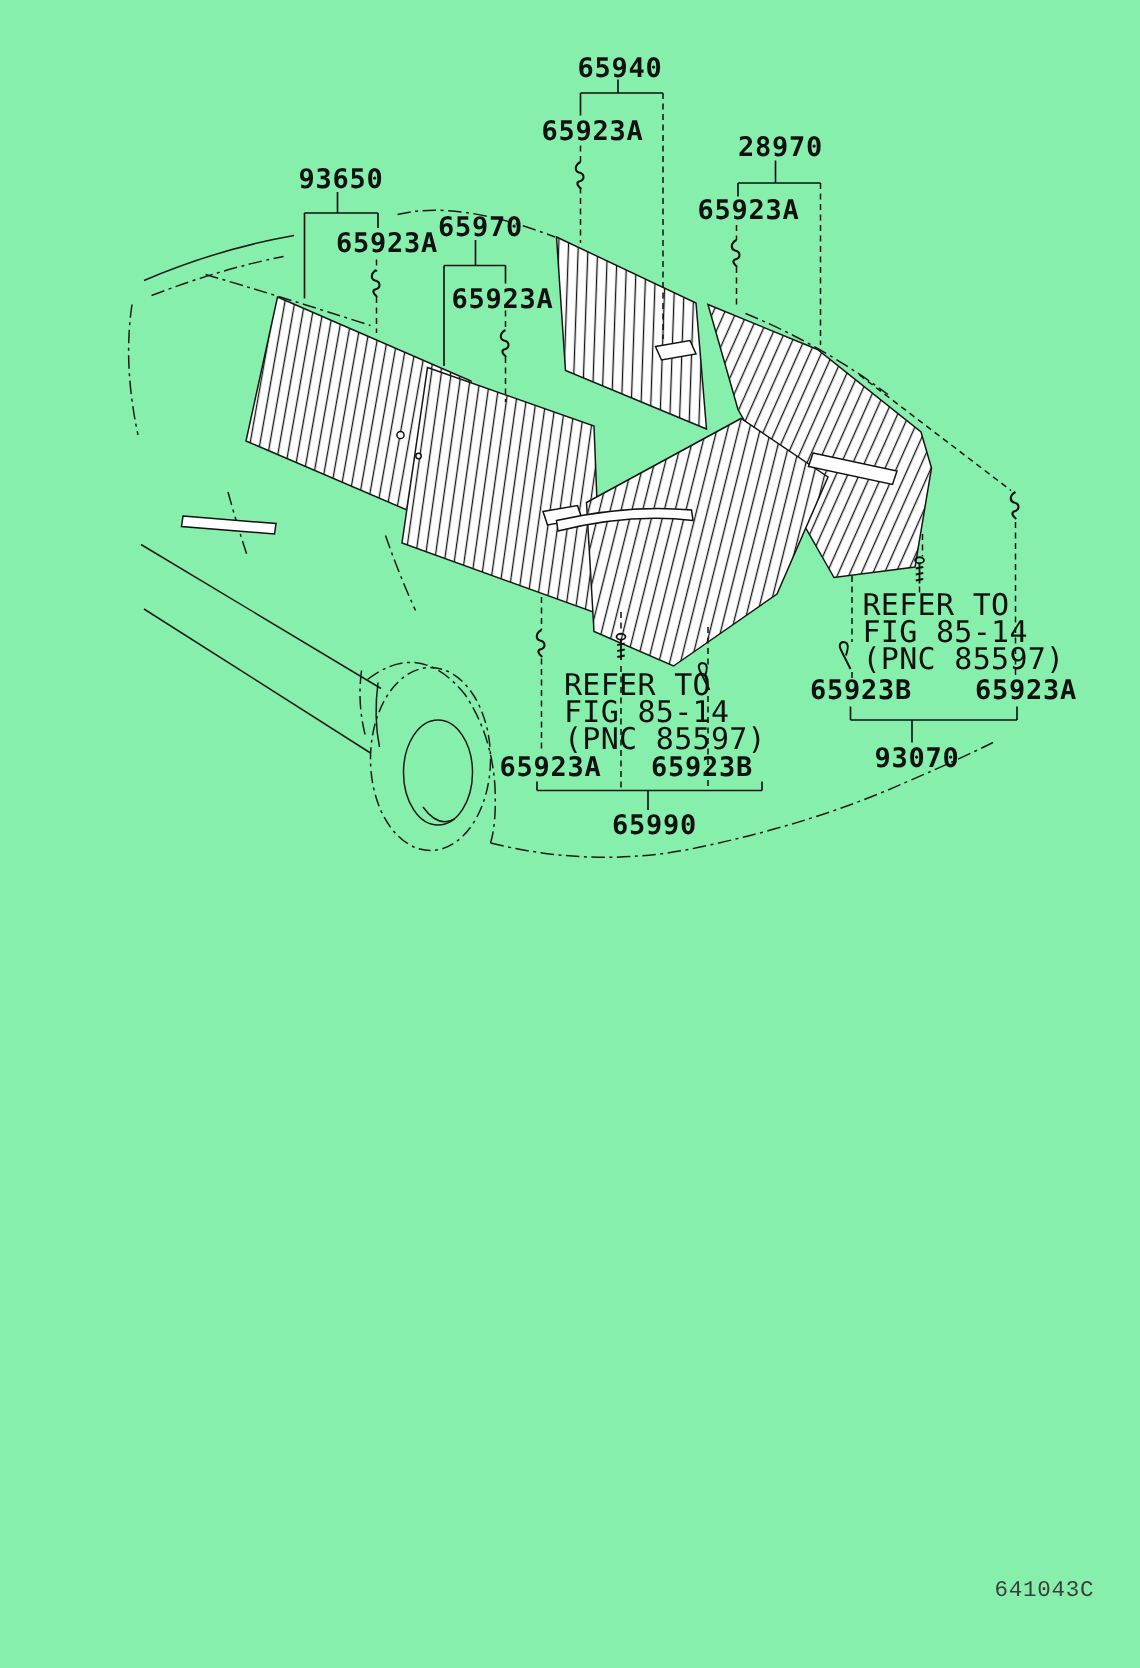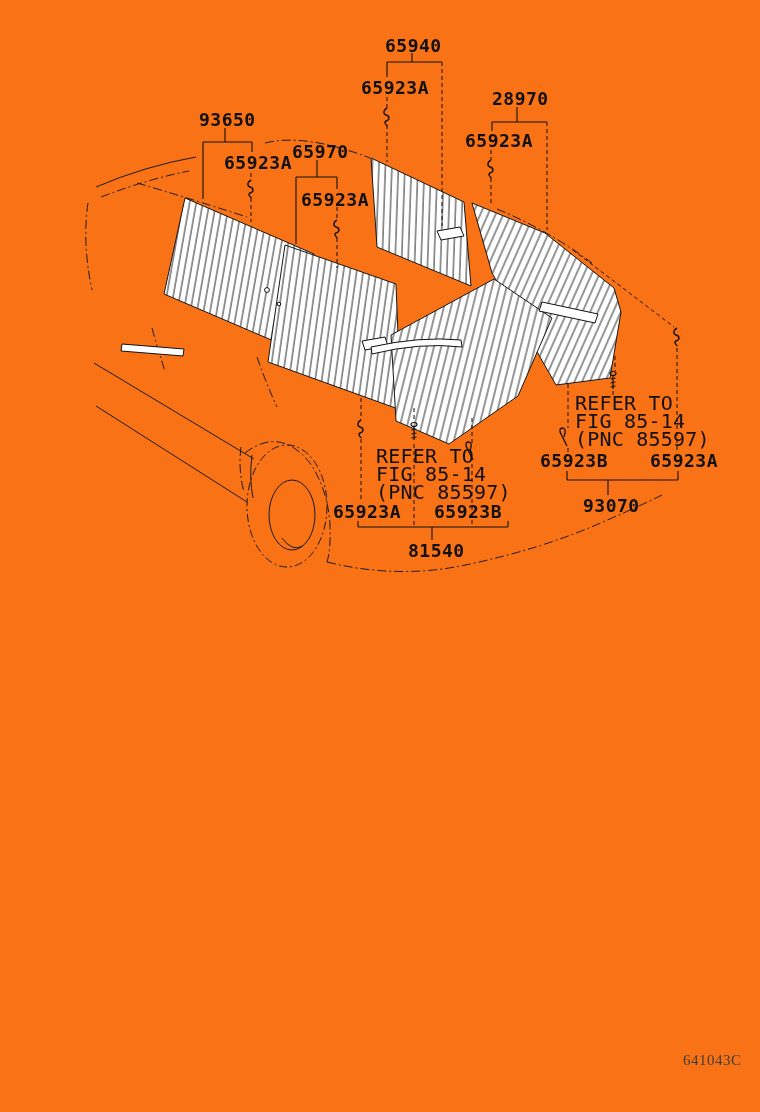--- a/index.html
+++ b/index.html
@@ -1,24 +1,24 @@
 <!DOCTYPE html>
 <html><head>
 <meta charset="utf-8">
 <style>
   html,body{margin:0;padding:0;background:#fff;}
-  .page{position:relative;width:760px;height:1112px;background:#f97316;overflow:hidden;
+  .page{position:relative;width:760px;height:1112px;background:#86efac;overflow:hidden;
         font-family:"DejaVu Sans Mono", monospace;}
   .drawing{position:absolute;left:0;top:0;}
   .pn{position:absolute;font-weight:bold;font-size:18px;line-height:1;
       letter-spacing:0.5px;color:#111;white-space:nowrap;}
   .note{position:absolute;font-weight:normal;font-size:20px;line-height:18px;
       letter-spacing:0.2px;color:#111;white-space:pre;}
-  .doccode{position:absolute;font-family:Liberation Serif, serif;
-      font-size:15px;color:#3c3c3c;letter-spacing:0.5px;margin-left:20px;}
+  .doccode{position:absolute;font-family:Liberation Mono, monospace;
+      font-size:15px;color:#3c3c3c;letter-spacing:0.5px;}
 </style>
 </head>
 <body>
 
 <div class="page">
 
   <svg class="drawing" width="760" height="1112" viewBox="0 0 760 1112">
     <defs>
       <pattern id="pat10" width="6.5" height="6.5" patternUnits="userSpaceOnUse" patternTransform="rotate(10)">
         <path d="M1,0 V6.5" stroke="#161616" stroke-width="0.9"></path>
@@ -155,21 +155,21 @@
   <div class="pn" style="left:292px;top:143px;">65970</div>
   <div class="pn" style="left:301px;top:191px;">65923A</div>
   <div class="pn" style="left:492px;top:90px;">28970</div>
   <div class="pn" style="left:465px;top:132px;">65923A</div>
 
   <div class="note" style="left:376px;top:447px;">REFER TO
 FIG 85-14
 (PNC 85597)</div>
   <div class="pn" style="left:333px;top:503px;">65923A</div>
   <div class="pn" style="left:434px;top:503px;">65923B</div>
-  <div class="pn" style="left:408px;top:542px;">81540</div>
+  <div class="pn" style="left:408px;top:542px;">65990</div>
 
   <div class="note" style="left:575px;top:394px;">REFER TO
 FIG 85-14
 (PNC 85597)</div>
   <div class="pn" style="left:540px;top:452px;">65923B</div>
   <div class="pn" style="left:650px;top:452px;">65923A</div>
   <div class="pn" style="left:583px;top:497px;">93070</div>
 
   <div class="doccode" style="left:663px;top:1052px;">641043C</div>
 </div>

